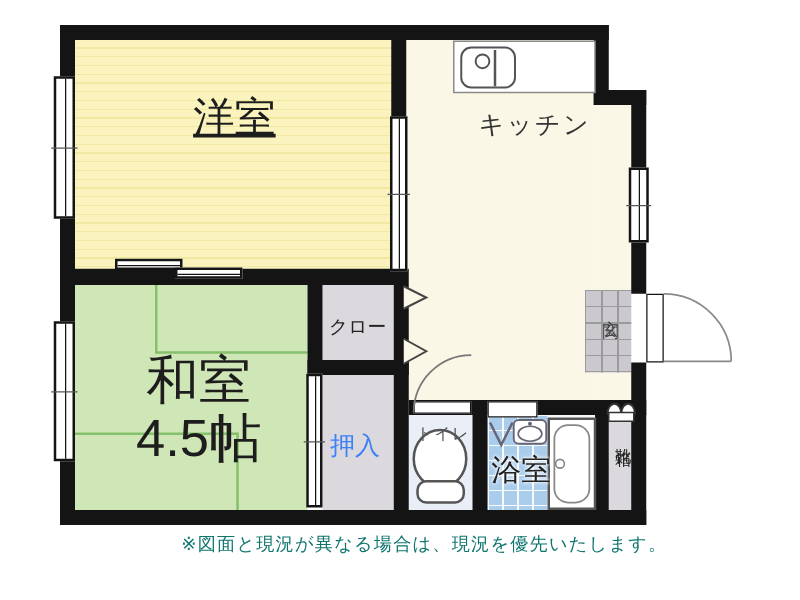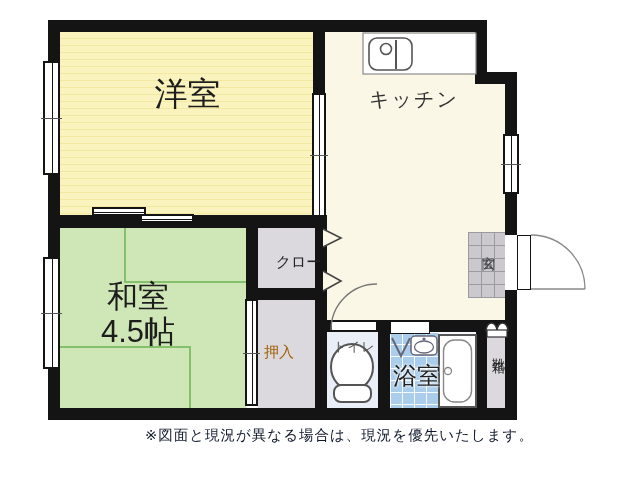--- a/index.html
+++ b/index.html
@@ -21,21 +21,21 @@
      background-image:repeating-linear-gradient(90deg,#9b9a9e 0 1px,transparent 1px 13px),
                       repeating-linear-gradient(180deg,#9b9a9e 0 1px,transparent 1px 13px);}
   .window{position:absolute;background:#fff;border:2px solid #141414;box-sizing:border-box;z-index:4;}
   .window.v::before{content:"";position:absolute;left:50%;top:0;bottom:0;width:1px;background:#141414;}
   .window.v::after{content:"";position:absolute;top:50%;left:-4px;right:-4px;height:1px;background:#555;}
   .window.h::before{content:"";position:absolute;top:50%;left:0;right:0;height:1px;background:#141414;}
   .label{position:absolute;color:#1d1d1d;z-index:6;white-space:nowrap;}
   .label.center{display:flex;flex-direction:column;align-items:center;justify-content:center;text-align:center;}
   .vtext{writing-mode:vertical-rl;letter-spacing:3px;}
   svg.overlay{position:absolute;left:0;top:0;z-index:5;pointer-events:none;}
-  .disclaimer{position:absolute;z-index:6;color:#0f172a;font-size:14.5px;letter-spacing:1px;text-align:right;}
+  .disclaimer{position:absolute;z-index:6;color:#0f766e;font-size:14.5px;letter-spacing:1px;text-align:right;}
 </style>
 </head>
 <body>
 
 <div class="canvas">
 
   <div class="room yoshitsu" style="left:60px;top:32px;width:253px;height:183px;"></div>
   <div class="room kitchen" style="left:325px;top:32px;width:150px;height:288px;"></div>
   <div class="room kitchen" style="left:475px;top:84px;width:30px;height:236px;"></div>
   <div class="room washitsu" style="left:60px;top:228px;width:186px;height:180px;"></div>
@@ -121,36 +121,36 @@
       <path d="M497,331 A5.5,8 0 0 1 508,331 Z"></path>
       <rect x="487" y="330" width="20" height="7" stroke-width="1.2"></rect>
     </g>
 
     <g fill="none" stroke="#8a8a8a" stroke-width="1.4">
       <path d="M531,235 A54,54 0 0 1 585,289"></path>
       <line x1="531" y1="289" x2="585" y2="289"></line>
     </g>
   </svg>
 
-  <div class="label center" style="left:80px;top:75px;width:215px;font-size:33px;line-height:1.15;">
+  <div class="label center" style="left:80px;top:75px;width:215px;font-size:33px;line-height:1.15;text-decoration:underline;">
     <span>洋室</span>
   </div>
 
-  <div class="label" style="left:369px;top:86px;font-size:20px;letter-spacing:2px;color:#333;">キッチン</div>
+  <div class="label" style="left:383px;top:86px;font-size:20px;letter-spacing:2px;color:#333;">キッチン</div>
 
-  <div class="label center" style="left:48px;top:280px;width:180px;font-size:31px;line-height:1.12;justify-content:center;">
+  <div class="label center" style="left:69px;top:280px;width:180px;font-size:42px;line-height:1.12;justify-content:center;">
     <span>和室</span>
     <span>4.5帖</span>
   </div>
 
-  <div class="label center" style="left:270px;top:232px;width:57px;height:60px;font-size:15px;line-height:2.0;color:#222;">
+  <div class="label center" style="left:252px;top:232px;width:57px;height:60px;font-size:15px;line-height:2.0;color:#222;align-items:flex-end;">
     <span>クロー</span>
   </div>
 
-  <div class="label" style="left:264px;top:343px;font-size:15px;color:#a16207;">押入</div>
+  <div class="label" style="left:264px;top:343px;font-size:20px;color:#3b82f6;">押入</div>
 
   <div class="label" style="left:333px;top:338px;font-size:13px;letter-spacing:1px;color:#555;">トイレ</div>
 
   <div class="label" style="left:393px;top:360px;font-size:24px;color:#222;text-shadow:0 0 3px #fff,0 0 3px #fff;">浴室</div>
 
   <div class="label vtext" style="left:489px;top:348px;font-size:13px;color:#222;">靴箱</div>
 
   <div class="label vtext" style="left:479px;top:245px;font-size:13px;color:#444;">玄関</div>
 
   <div class="disclaimer" style="left:145px;top:426px;">※図面と現況が異なる場合は、現況を優先いたします。</div>

